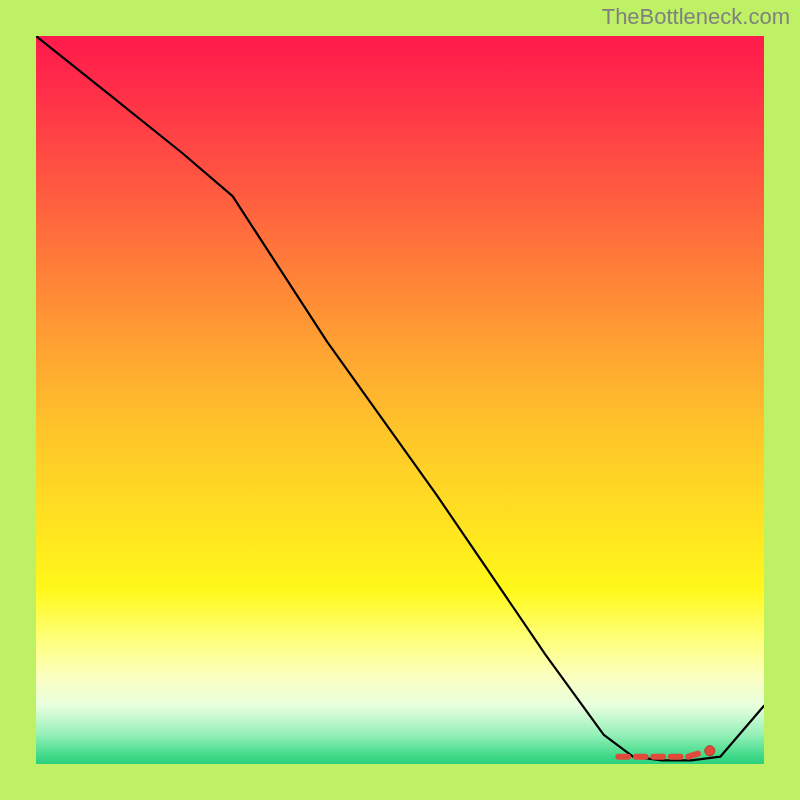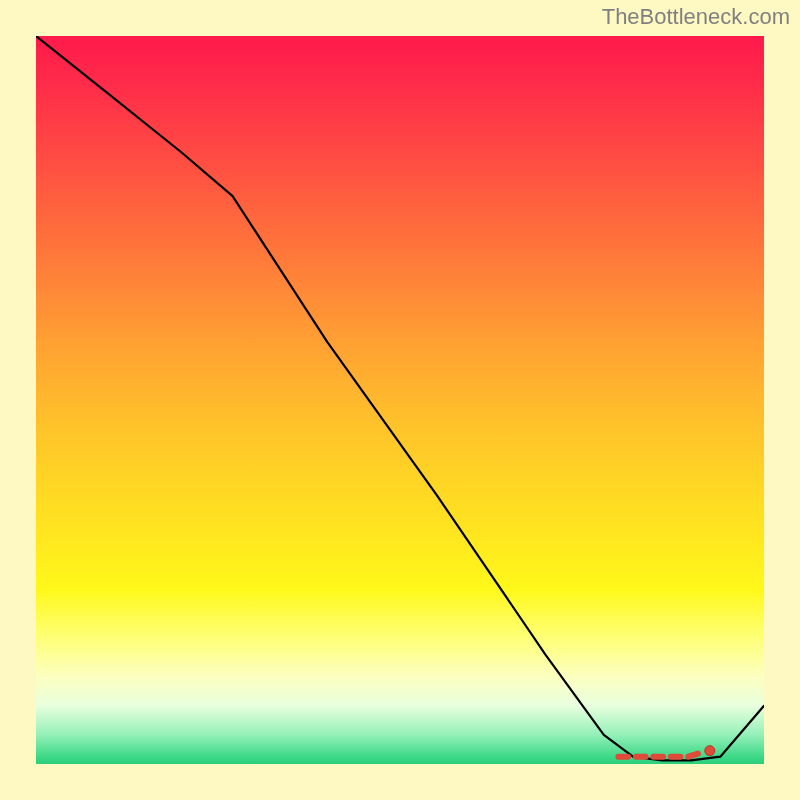--- a/index.html
+++ b/index.html
@@ -8,21 +8,21 @@
     width: 800px;
     height: 800px;
     background: #000;
     font-family: Arial, Helvetica, sans-serif;
     overflow: hidden;
   }
   .frame {
     position: relative;
     width: 800px;
     height: 800px;
-    background: #fef9c3;
+    background: #bef264;
   }
   .attribution {
     position: absolute;
     top: 4px;
     right: 10px;
     color: #808080;
     font-size: 22px;
     font-weight: 400;
     letter-spacing: 0px;
   }

